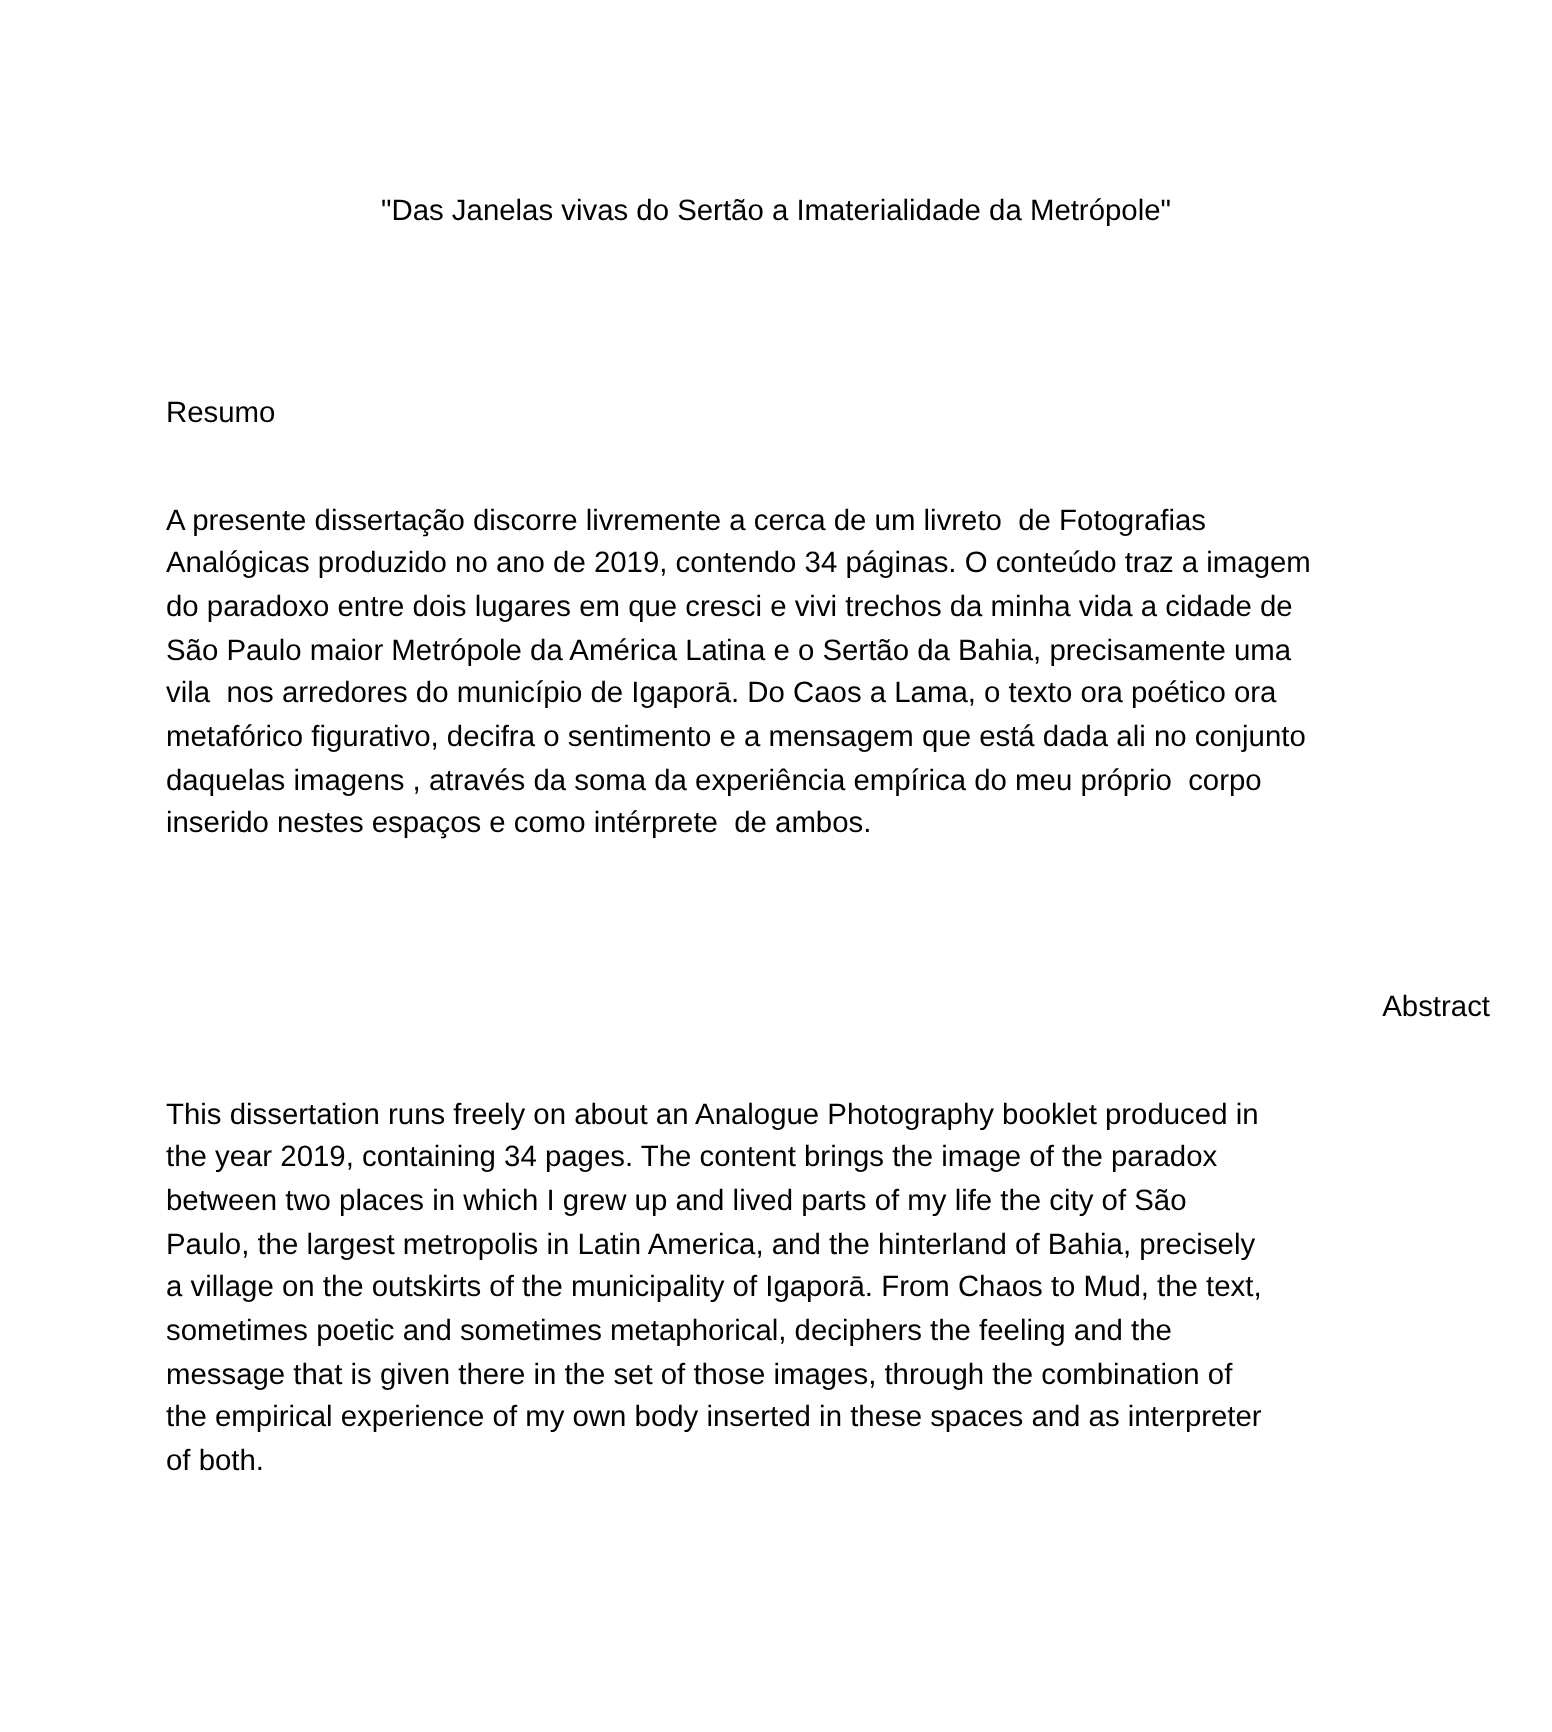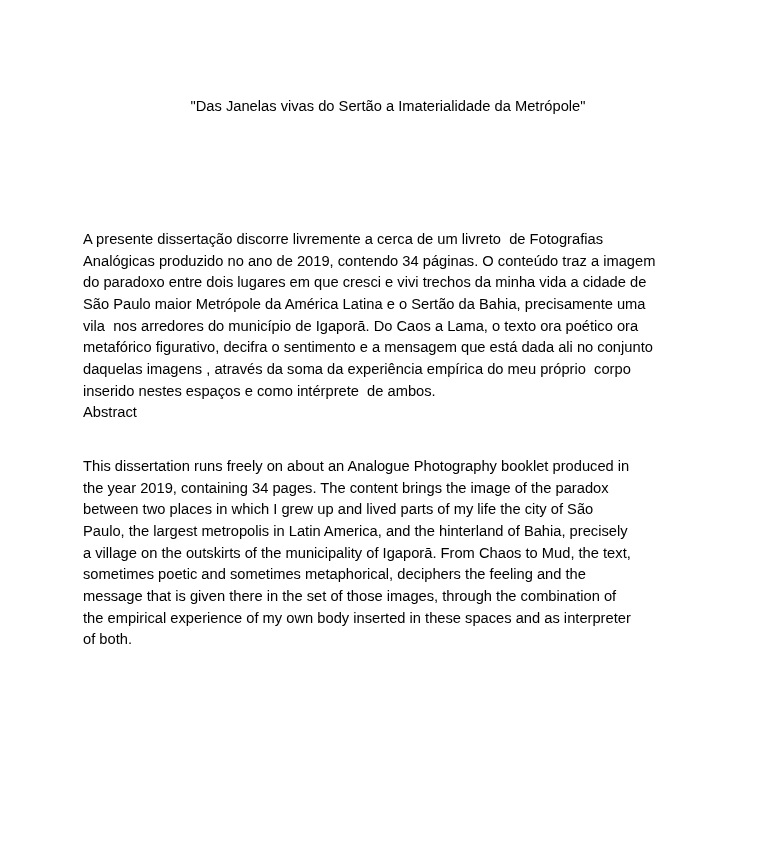--- a/index.html
+++ b/index.html
@@ -31,28 +31,31 @@
     width: 662px;
   }
   .section-heading {
     white-space: pre;
   }
   .para {
     margin-top: 32px;
     white-space: pre-wrap;
   }
   .section-heading.abstract {
+    margin-top: 70px;
+    text-align: right;
   }
 </style>
 </head>
 <body>
 
 <div class="page">
   <div class="doc-title">"Das Janelas vivas do Sertão a Imaterialidade da Metrópole"</div>
   <div class="content">
+    <div class="section-heading">Resumo</div>
     <p class="para">A presente dissertação discorre livremente a cerca de um livreto  de Fotografias
 Analógicas produzido no ano de 2019, contendo 34 páginas. O conteúdo traz a imagem
 do paradoxo entre dois lugares em que cresci e vivi trechos da minha vida a cidade de
 São Paulo maior Metrópole da América Latina e o Sertão da Bahia, precisamente uma
 vila  nos arredores do município de Igaporā. Do Caos a Lama, o texto ora poético ora
 metafórico figurativo, decifra o sentimento e a mensagem que está dada ali no conjunto
 daquelas imagens , através da soma da experiência empírica do meu próprio  corpo
 inserido nestes espaços e como intérprete  de ambos.</p>
     <div class="section-heading abstract">Abstract</div>
     <p class="para">This dissertation runs freely on about an Analogue Photography booklet produced in

